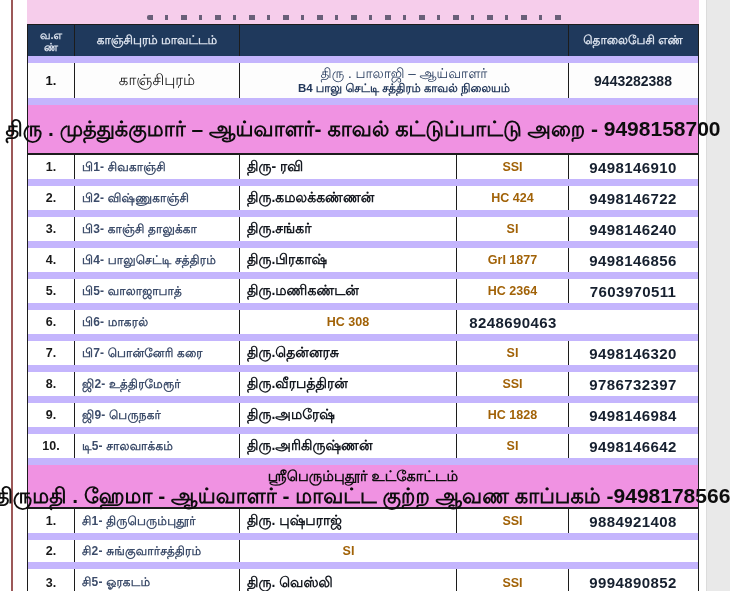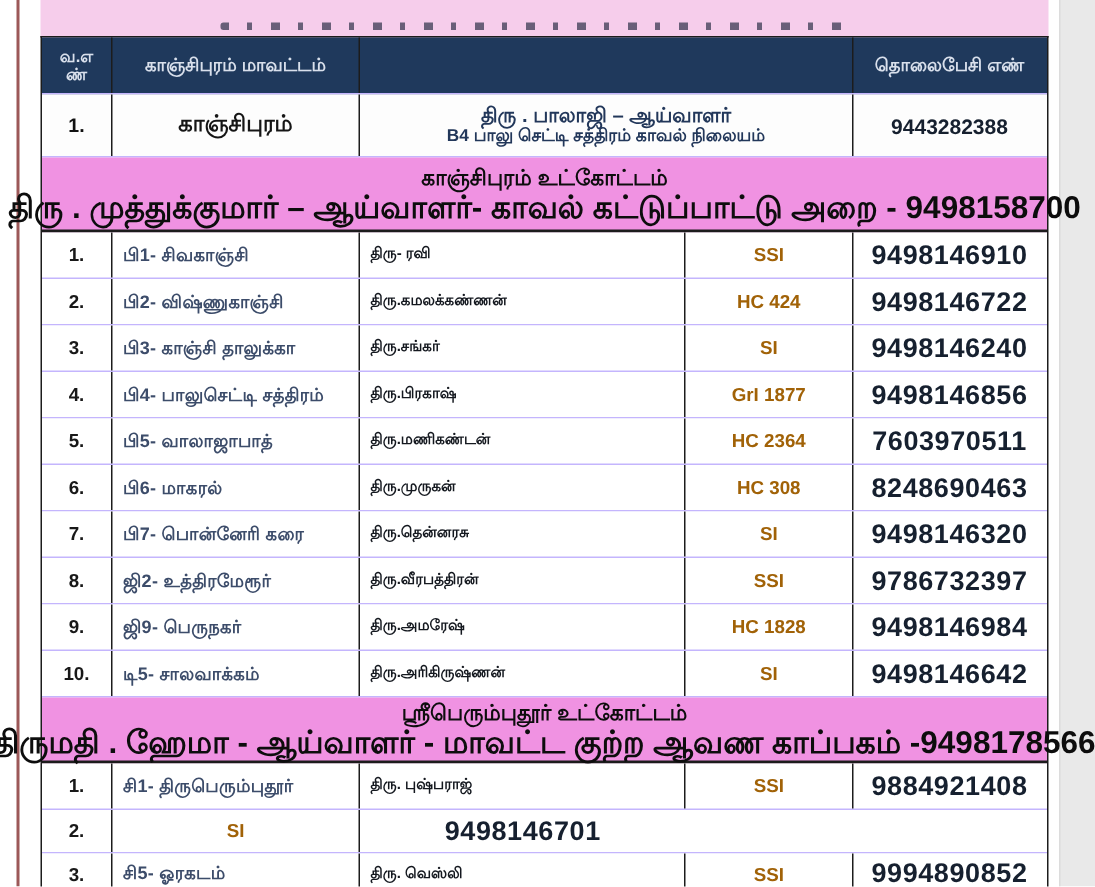--- a/index.html
+++ b/index.html
@@ -22,58 +22,58 @@
     position:absolute;left:120px;top:15px;height:5px;width:420px;
     background:repeating-linear-gradient(to right,#3a3a52 0 6px,transparent 6px 18px,#3a3a52 18px 21px,transparent 21px 34px);
     opacity:.75;border-radius:2px;
   }
 
   .tbl{
     position:absolute;left:27px;top:24px;width:672px;
     border-left:1px solid #1c1c1c;border-top:1px solid #1c1c1c;border-right:1px solid #1c1c1c;
     box-sizing:border-box;
   }
-  .row{display:grid;grid-template-columns:47px 165px 217px 112px 128px;border-bottom:1px solid #c4b5fd;box-sizing:border-box;}
+  .row{display:grid;grid-template-columns:47px 165px 217px 112px 128px;border-bottom:7px solid #c4b5fd;box-sizing:border-box;}
   .row.merge{grid-template-columns:47px 165px 329px 128px;}
   .cell{border-right:1px solid #1c1c1c;box-sizing:border-box;display:flex;align-items:center;overflow:hidden;}
   .cell:last-child{border-right:none;}
   .c-center{justify-content:center;text-align:center;}
   .c-left{justify-content:flex-start;padding-left:7px;text-align:center;}
 
   
   .hdr{height:38px;background:#1f395c;}
   .hdr .cell{color:#d9e0ec;font-weight:bold;}
   .hdr .serial{flex-direction:column;justify-content:center;font-size:11px;line-height:12px;}
   .hdr .dist{font-size:12px;}
   .hdr .phone{font-size:12px;}
 
   
   .drow{height:42px;background:#fdfdfd;}
   .drow .serial{font-weight:bold;font-size:13px;color:#111;}
-  .drow .place{font-weight:bold;font-size:15px;color:#151515;justify-content:center;}
+  .drow .place{font-weight:normal;font-size:15px;color:#151515;justify-content:center;}
   .drow .namecell{flex-direction:column;justify-content:center;color:#22375a;}
-  .drow .nm1{font-weight:bold;font-size:13.5px;line-height:16px;}
+  .drow .nm1{font-weight:normal;font-size:13.5px;line-height:16px;}
   .drow .nm2{font-weight:bold;font-size:11.5px;line-height:13px;}
   .drow .phone{font-weight:bold;font-size:14px;color:#16202f;}
 
   
   .band{background:#f092e2;border-bottom:2px solid #1c1c1c;display:flex;flex-direction:column;align-items:center;justify-content:center;color:#0d0d0d;}
   .band1{height:48px;}
   .band2{height:42px;}
   .band .t1{font-weight:bold;font-size:14.5px;line-height:19px;}
   .band .t2{font-weight:bold;font-size:21px;line-height:20px;white-space:nowrap;}
 
   
   .datarow{background:#fff;}
   .h31{height:31px;} .h29{height:29px;} .h27{height:27px;border-bottom:none;}
   .datarow .serial{font-weight:bold;font-size:12.5px;color:#181818;}
   .datarow .place{font-size:12px;color:#3c4c6a;font-weight:bold;letter-spacing:.2px;}
-  .datarow .name{font-weight:bold;font-size:10px;color:#14181f;}
+  .datarow .name{font-weight:bold;font-size:14px;color:#14181f;}
   .datarow .rank{font-weight:bold;font-size:12.5px;color:#a16207;}
-  .datarow .phone{font-weight:bold;font-size:18px;color:#16202f;letter-spacing:.4px;}
+  .datarow .phone{font-weight:bold;font-size:15px;color:#16202f;letter-spacing:.4px;}
 </style>
 </head>
 <body>
 
 <div class="page">
   <div class="left-rule"></div>
   <div class="right-margin"></div>
 
   <div class="top-strip">
     <div class="cut-text"></div>
@@ -95,21 +95,20 @@
       <div class="cell serial c-center">1.</div>
       <div class="cell place">காஞ்சிபுரம்</div>
       <div class="cell namecell c-center">
         <span class="nm1">திரு . பாலாஜி – ஆய்வாளர்</span>
         <span class="nm2">B4 பாலு செட்டி சத்திரம் காவல் நிலையம்</span>
       </div>
       <div class="cell phone c-center">9443282388</div>
     </div>
 
     <div class="band band1">
-      <div class="t1">காஞ்சிபுரம் உட்கோட்டம்</div>
       <div class="t2">திரு . முத்துக்குமார் – ஆய்வாளர்- காவல் கட்டுப்பாட்டு அறை - 9498158700</div>
     </div>
 
     <div class="row datarow h31">
       <div class="cell serial c-center">1.</div>
       <div class="cell place c-left">பி1- சிவகாஞ்சி</div>
       <div class="cell name c-left">திரு- ரவி</div>
       <div class="cell rank c-center">SSI</div>
       <div class="cell phone c-center">9498146910</div>
     </div>
@@ -137,21 +136,20 @@
     <div class="row datarow h31">
       <div class="cell serial c-center">5.</div>
       <div class="cell place c-left">பி5- வாலாஜாபாத்</div>
       <div class="cell name c-left">திரு.மணிகண்டன்</div>
       <div class="cell rank c-center">HC 2364</div>
       <div class="cell phone c-center">7603970511</div>
     </div>
     <div class="row datarow h31">
       <div class="cell serial c-center">6.</div>
       <div class="cell place c-left">பி6- மாகரல்</div>
-      <div class="cell name c-left">திரு.முருகன்</div>
       <div class="cell rank c-center">HC 308</div>
       <div class="cell phone c-center">8248690463</div>
     </div>
     <div class="row datarow h31">
       <div class="cell serial c-center">7.</div>
       <div class="cell place c-left">பி7- பொன்னேரி கரை</div>
       <div class="cell name c-left">திரு.தென்னரசு</div>
       <div class="cell rank c-center">SI</div>
       <div class="cell phone c-center">9498146320</div>
     </div>
@@ -184,22 +182,22 @@
 
     <div class="row datarow h31">
       <div class="cell serial c-center">1.</div>
       <div class="cell place c-left">சி1- திருபெரும்புதூர்</div>
       <div class="cell name c-left">திரு. புஷ்பராஜ்</div>
       <div class="cell rank c-center">SSI</div>
       <div class="cell phone c-center">9884921408</div>
     </div>
     <div class="row datarow h29">
       <div class="cell serial c-center">2.</div>
-      <div class="cell rank c-center">SI</div>
-      <div class="cell phone c-center">9498146701</div>
+      <div class="cell place c-left">சி2- சுங்குவார்சத்திரம்</div>
+      <div class="cell rank c-center">SI</div>
     </div>
     <div class="row datarow h27">
       <div class="cell serial c-center">3.</div>
       <div class="cell place c-left">சி5- ஓரகடம்</div>
       <div class="cell name c-left">திரு. வெஸ்லி</div>
       <div class="cell rank c-center">SSI</div>
       <div class="cell phone c-center">9994890852</div>
     </div>
 
   </div>

